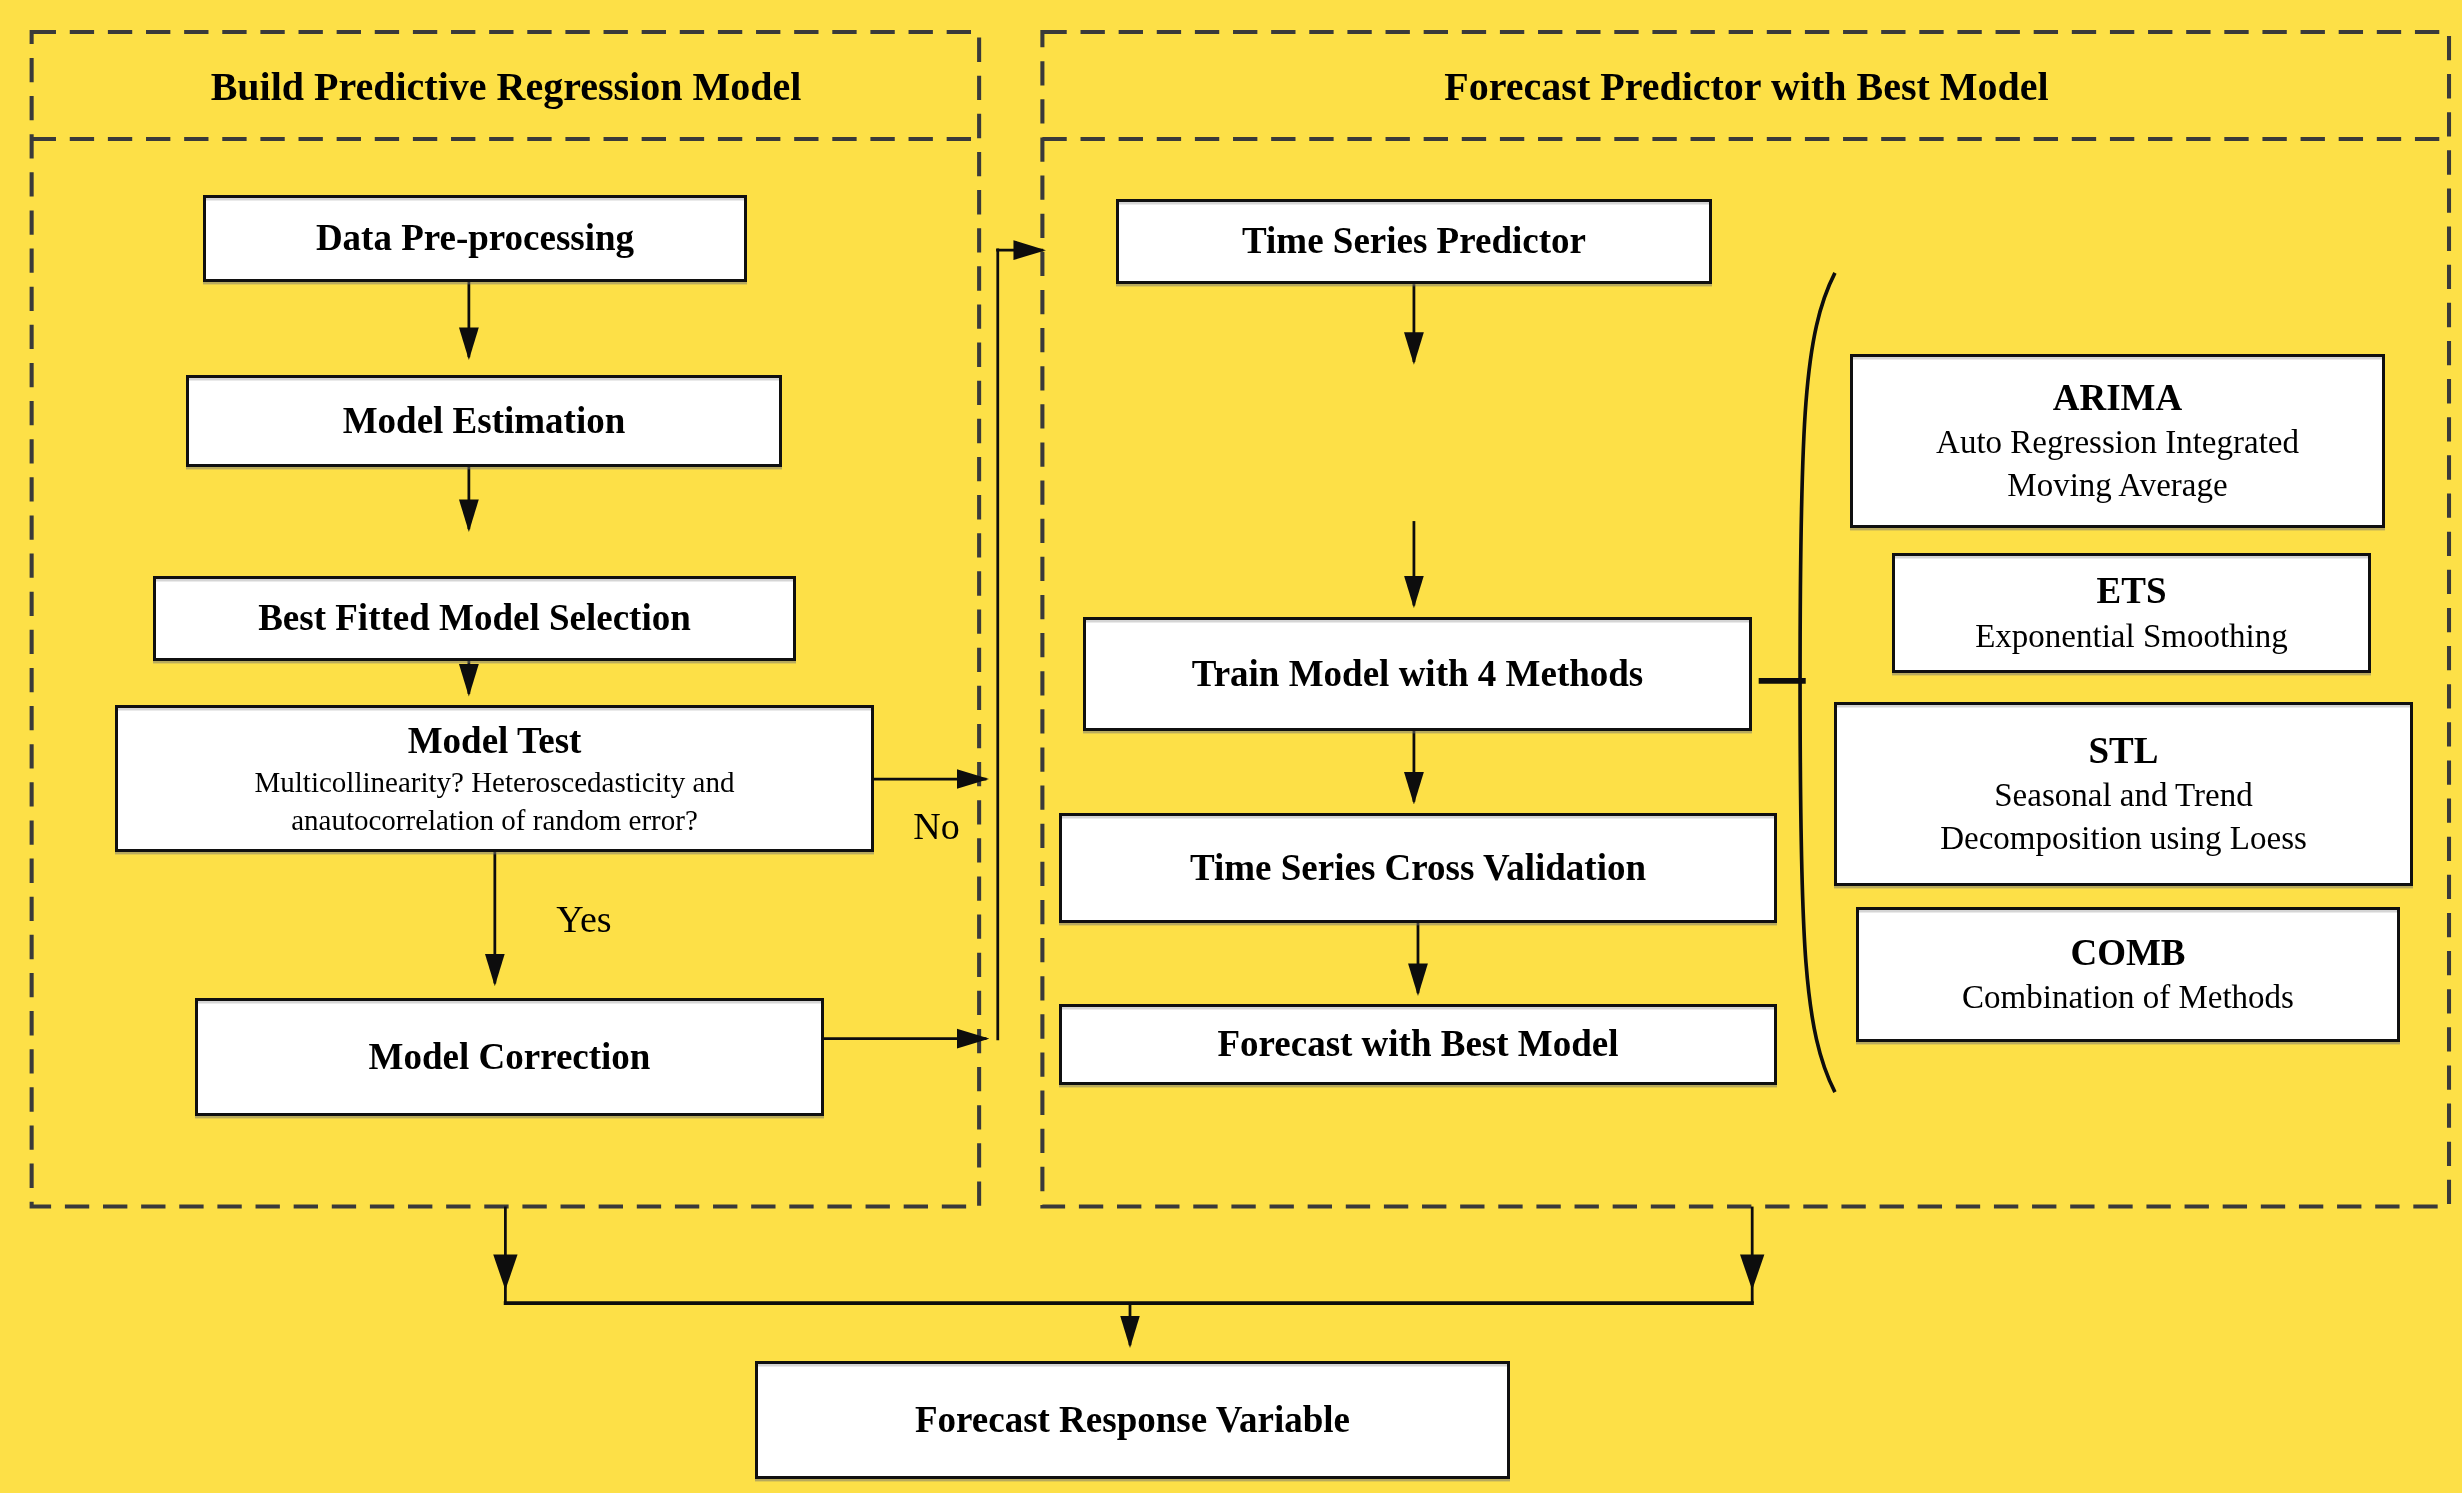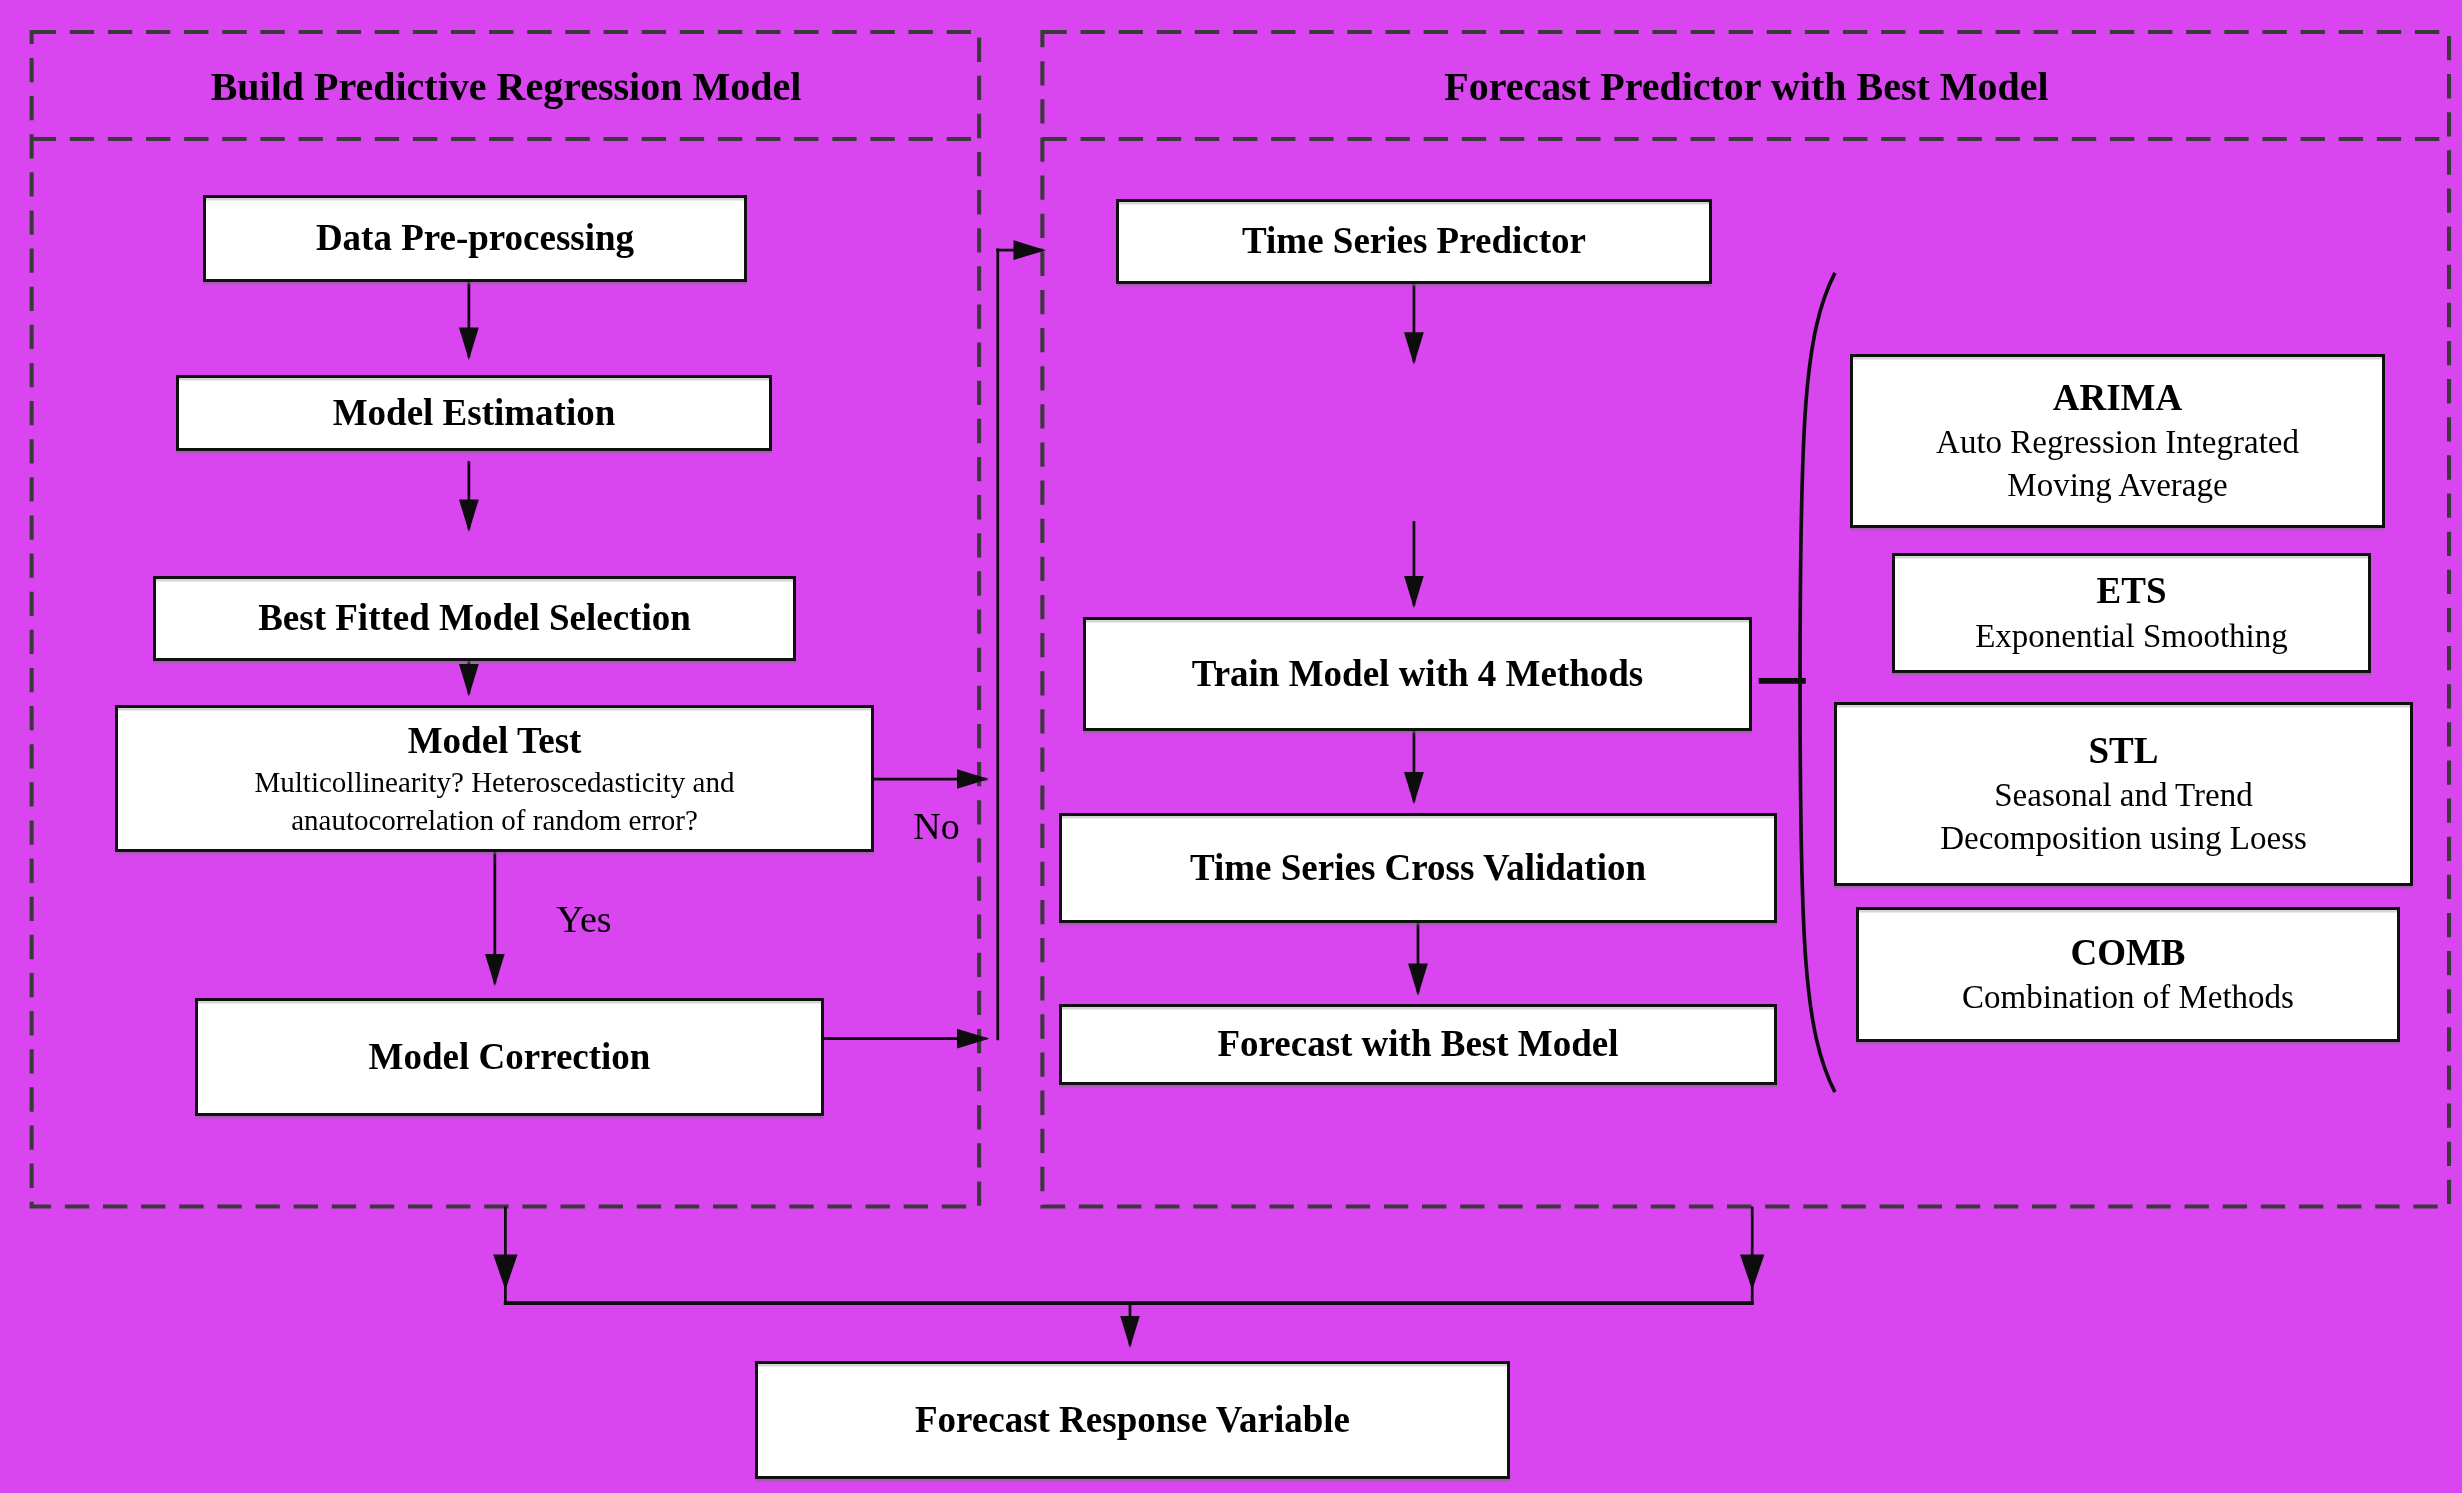--- a/index.html
+++ b/index.html
@@ -1,19 +1,19 @@
 <!DOCTYPE html>
 <html style="font-size:13px"><head>
 <meta charset="utf-8">
 <style>
   html,body{margin:0;padding:0;background:#ffffff;}
   #canvas{
     position:relative;
     width:2462px;height:1494px;
-    background:#d946ef;
+    background:#fde047;
     font-family:"Liberation Serif","DejaVu Serif",serif;
     color:#000;
     overflow:hidden;
   }
   #connectors{position:absolute;left:0;top:0;width:2462px;height:1494px;}
   .box{
     position:absolute;
     box-sizing:border-box;
     border:3.2px solid #101010;
     background:#ffffff;
@@ -91,21 +91,21 @@
     <path d="M2262,336 C2224,410 2219,520 2219,841 C2219,1162 2224,1272 2262,1346" stroke="#0d0d0d" stroke-width="4.5" fill="none"></path>
   </svg>
 
   <div class="panel-title" style="left:32px;top:37px;width:948px;height:99px;">Build Predictive Regression Model</div>
   <div class="panel-title" style="left:1043px;top:37px;width:1407px;height:99px;">Forecast Predictor with Best Model</div>
 
   <div class="box" style="left:203px;top:195px;width:544px;height:87px;">
     <div class="main">Data Pre-processing</div>
   </div>
 
-  <div class="box" style="left:176px;top:375px;width:596px;height:76px;">
+  <div class="box" style="left:186px;top:375px;width:596px;height:92px;">
     <div class="main">Model Estimation</div>
   </div>
 
   <div class="box" style="left:153px;top:540px;width:643px;height:85px;margin-top:36px;">
     <div class="main">Best Fitted Model Selection</div>
   </div>
 
   <div class="box" style="left:115px;top:705px;width:759px;height:147px;">
     <div class="main">Model Test</div>
     <div class="sub">Multicollinearity? Heteroscedasticity and</div>

